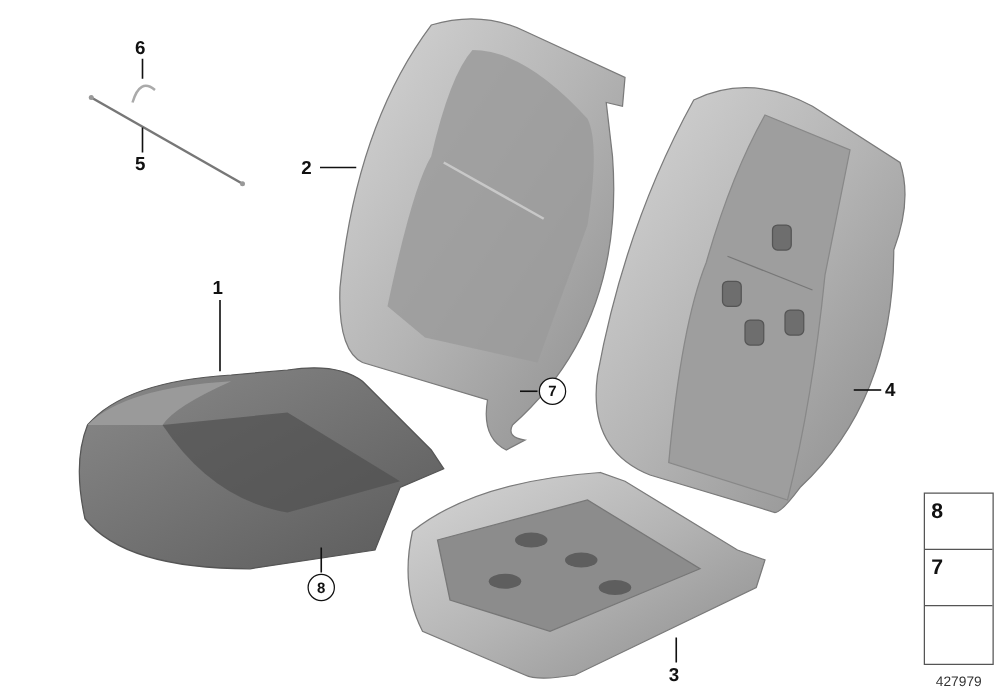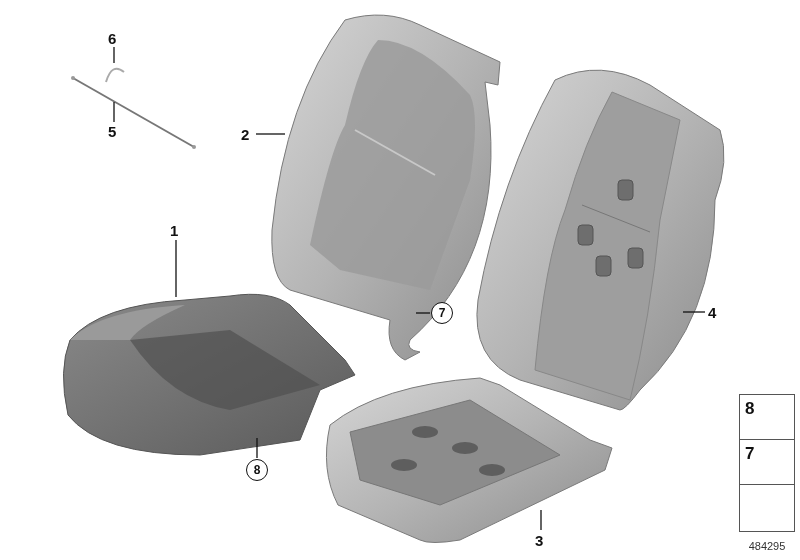--- a/index.html
+++ b/index.html
@@ -116,14 +116,14 @@
   <div class="legend">
     <div class="legend-cell">
       <span class="legend-num">8</span>
     </div>
     <div class="legend-cell">
       <span class="legend-num">7</span>
     </div>
     <div class="legend-cell"></div>
   </div>
 
-  <div class="ref-num">484295</div>
+  <div class="ref-num">427979</div>
 </div>
 
 </body></html>

